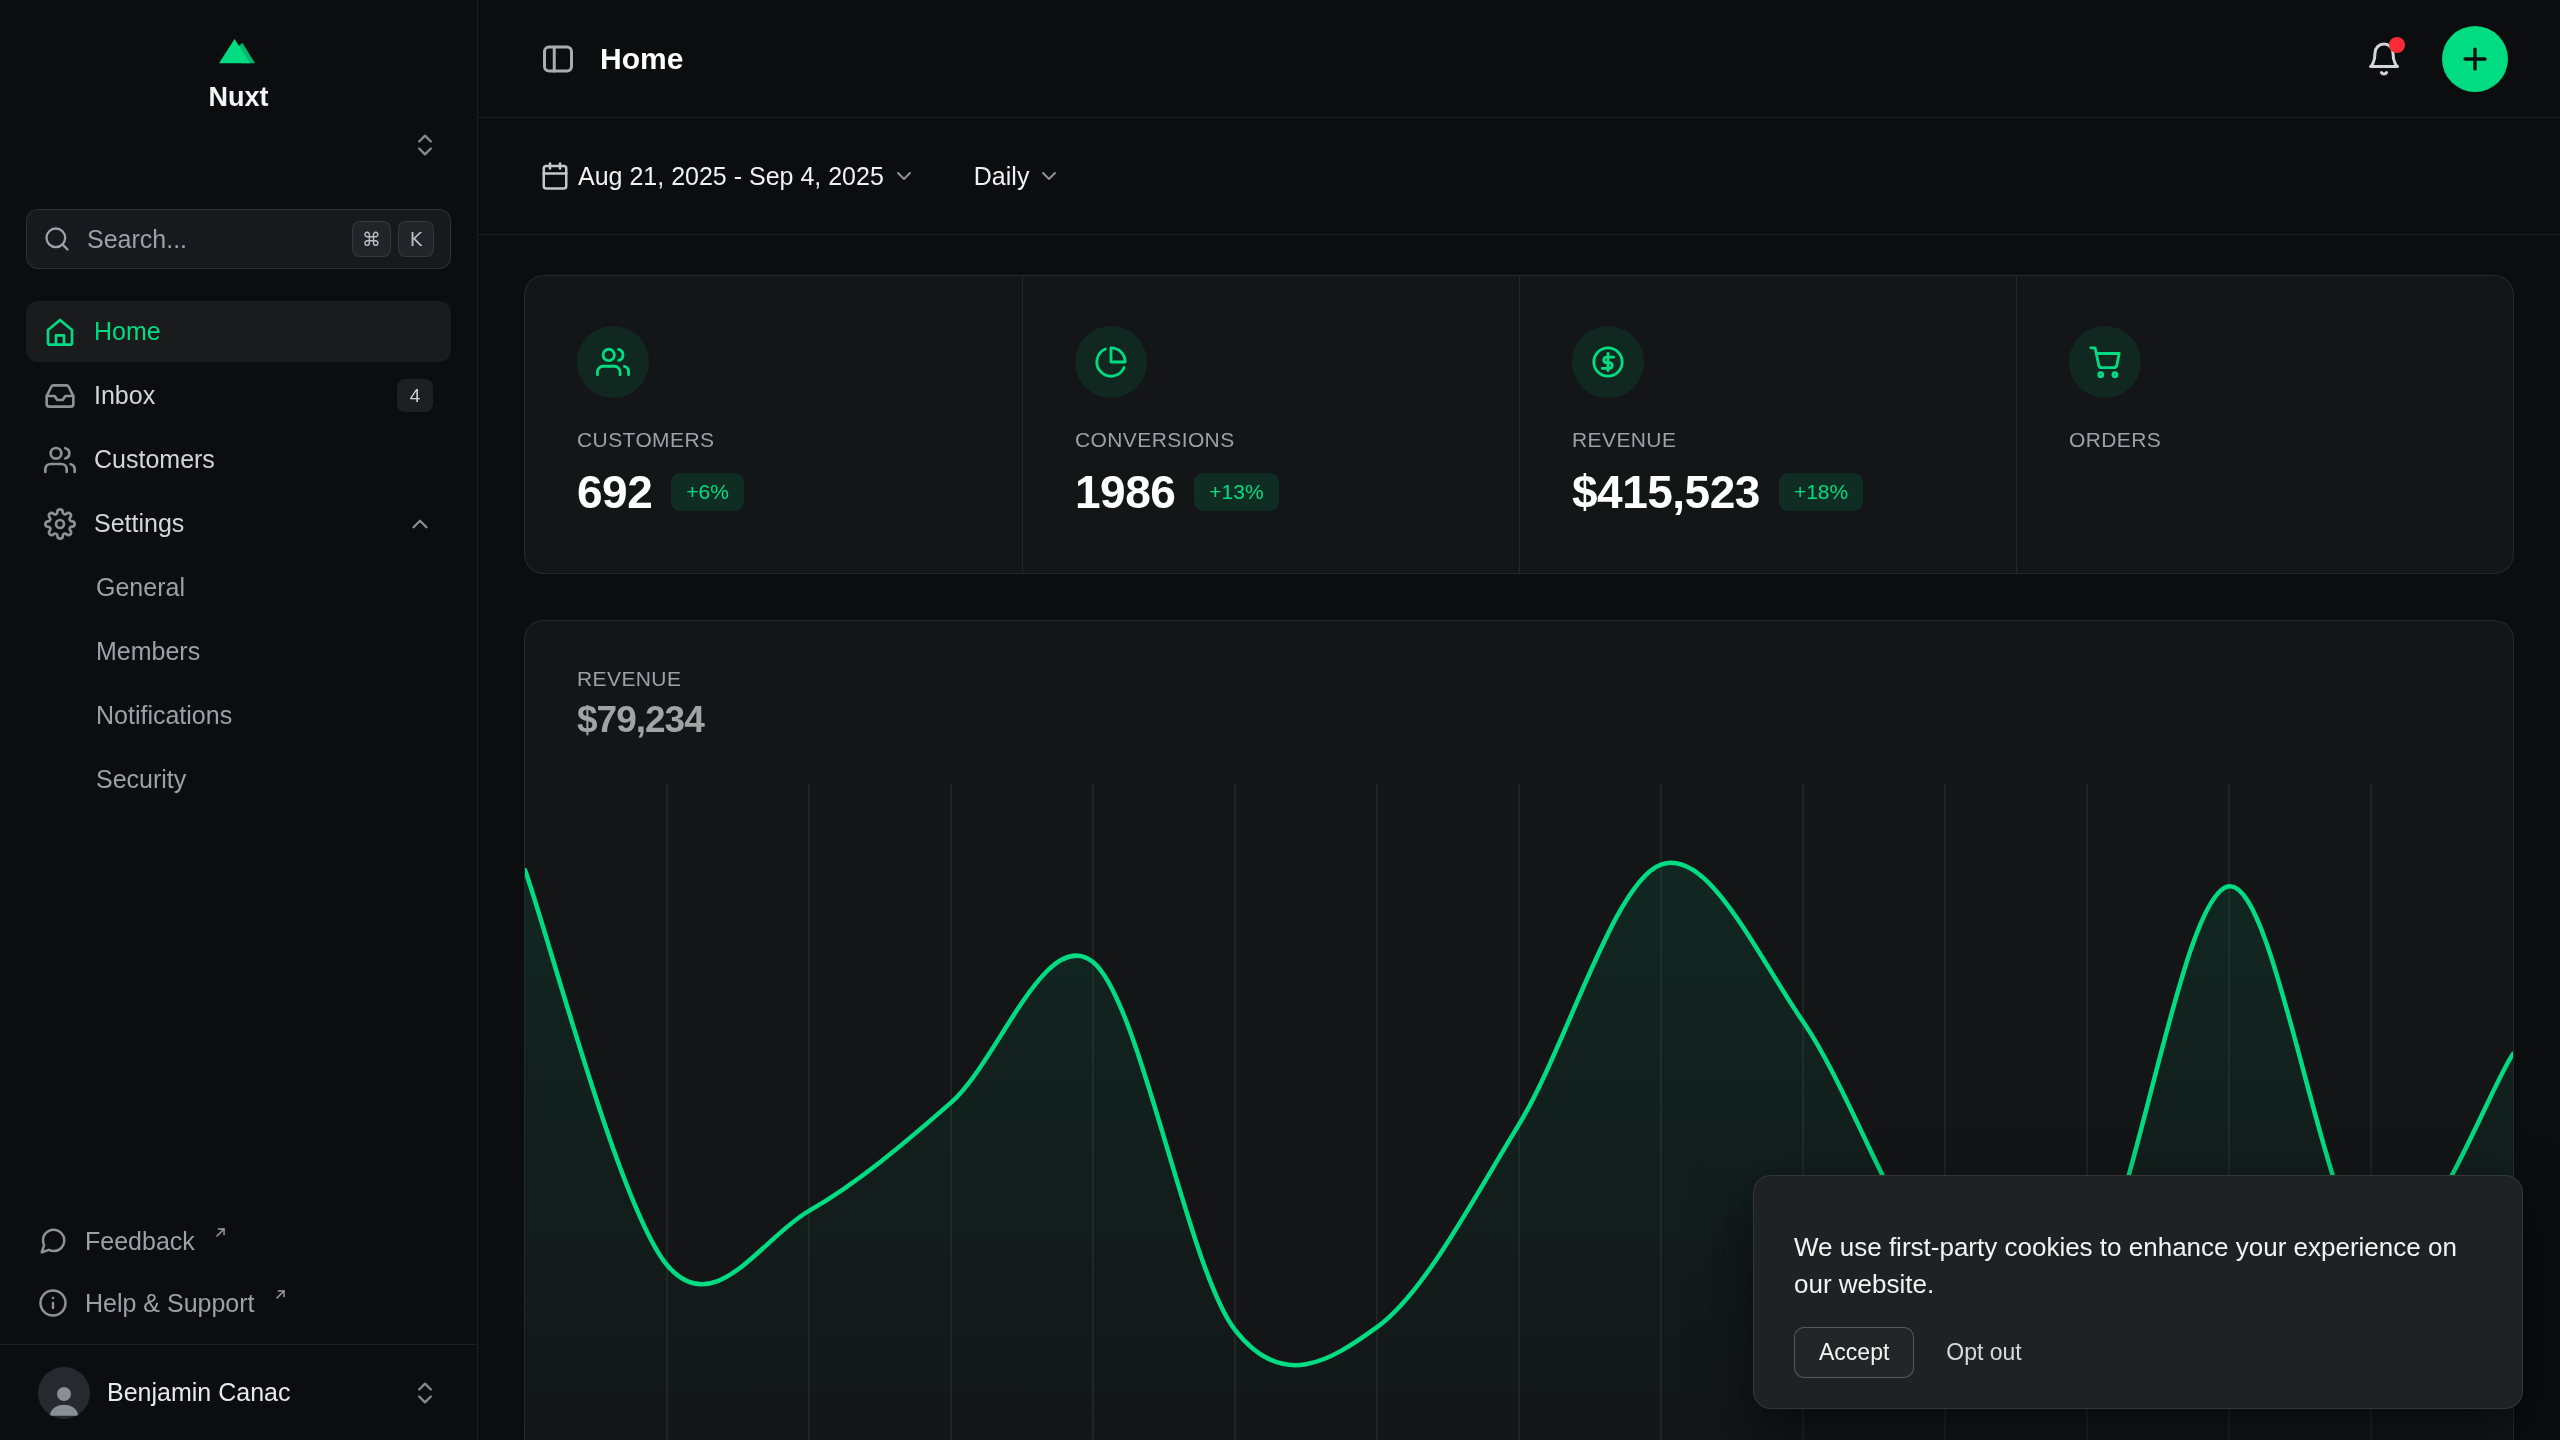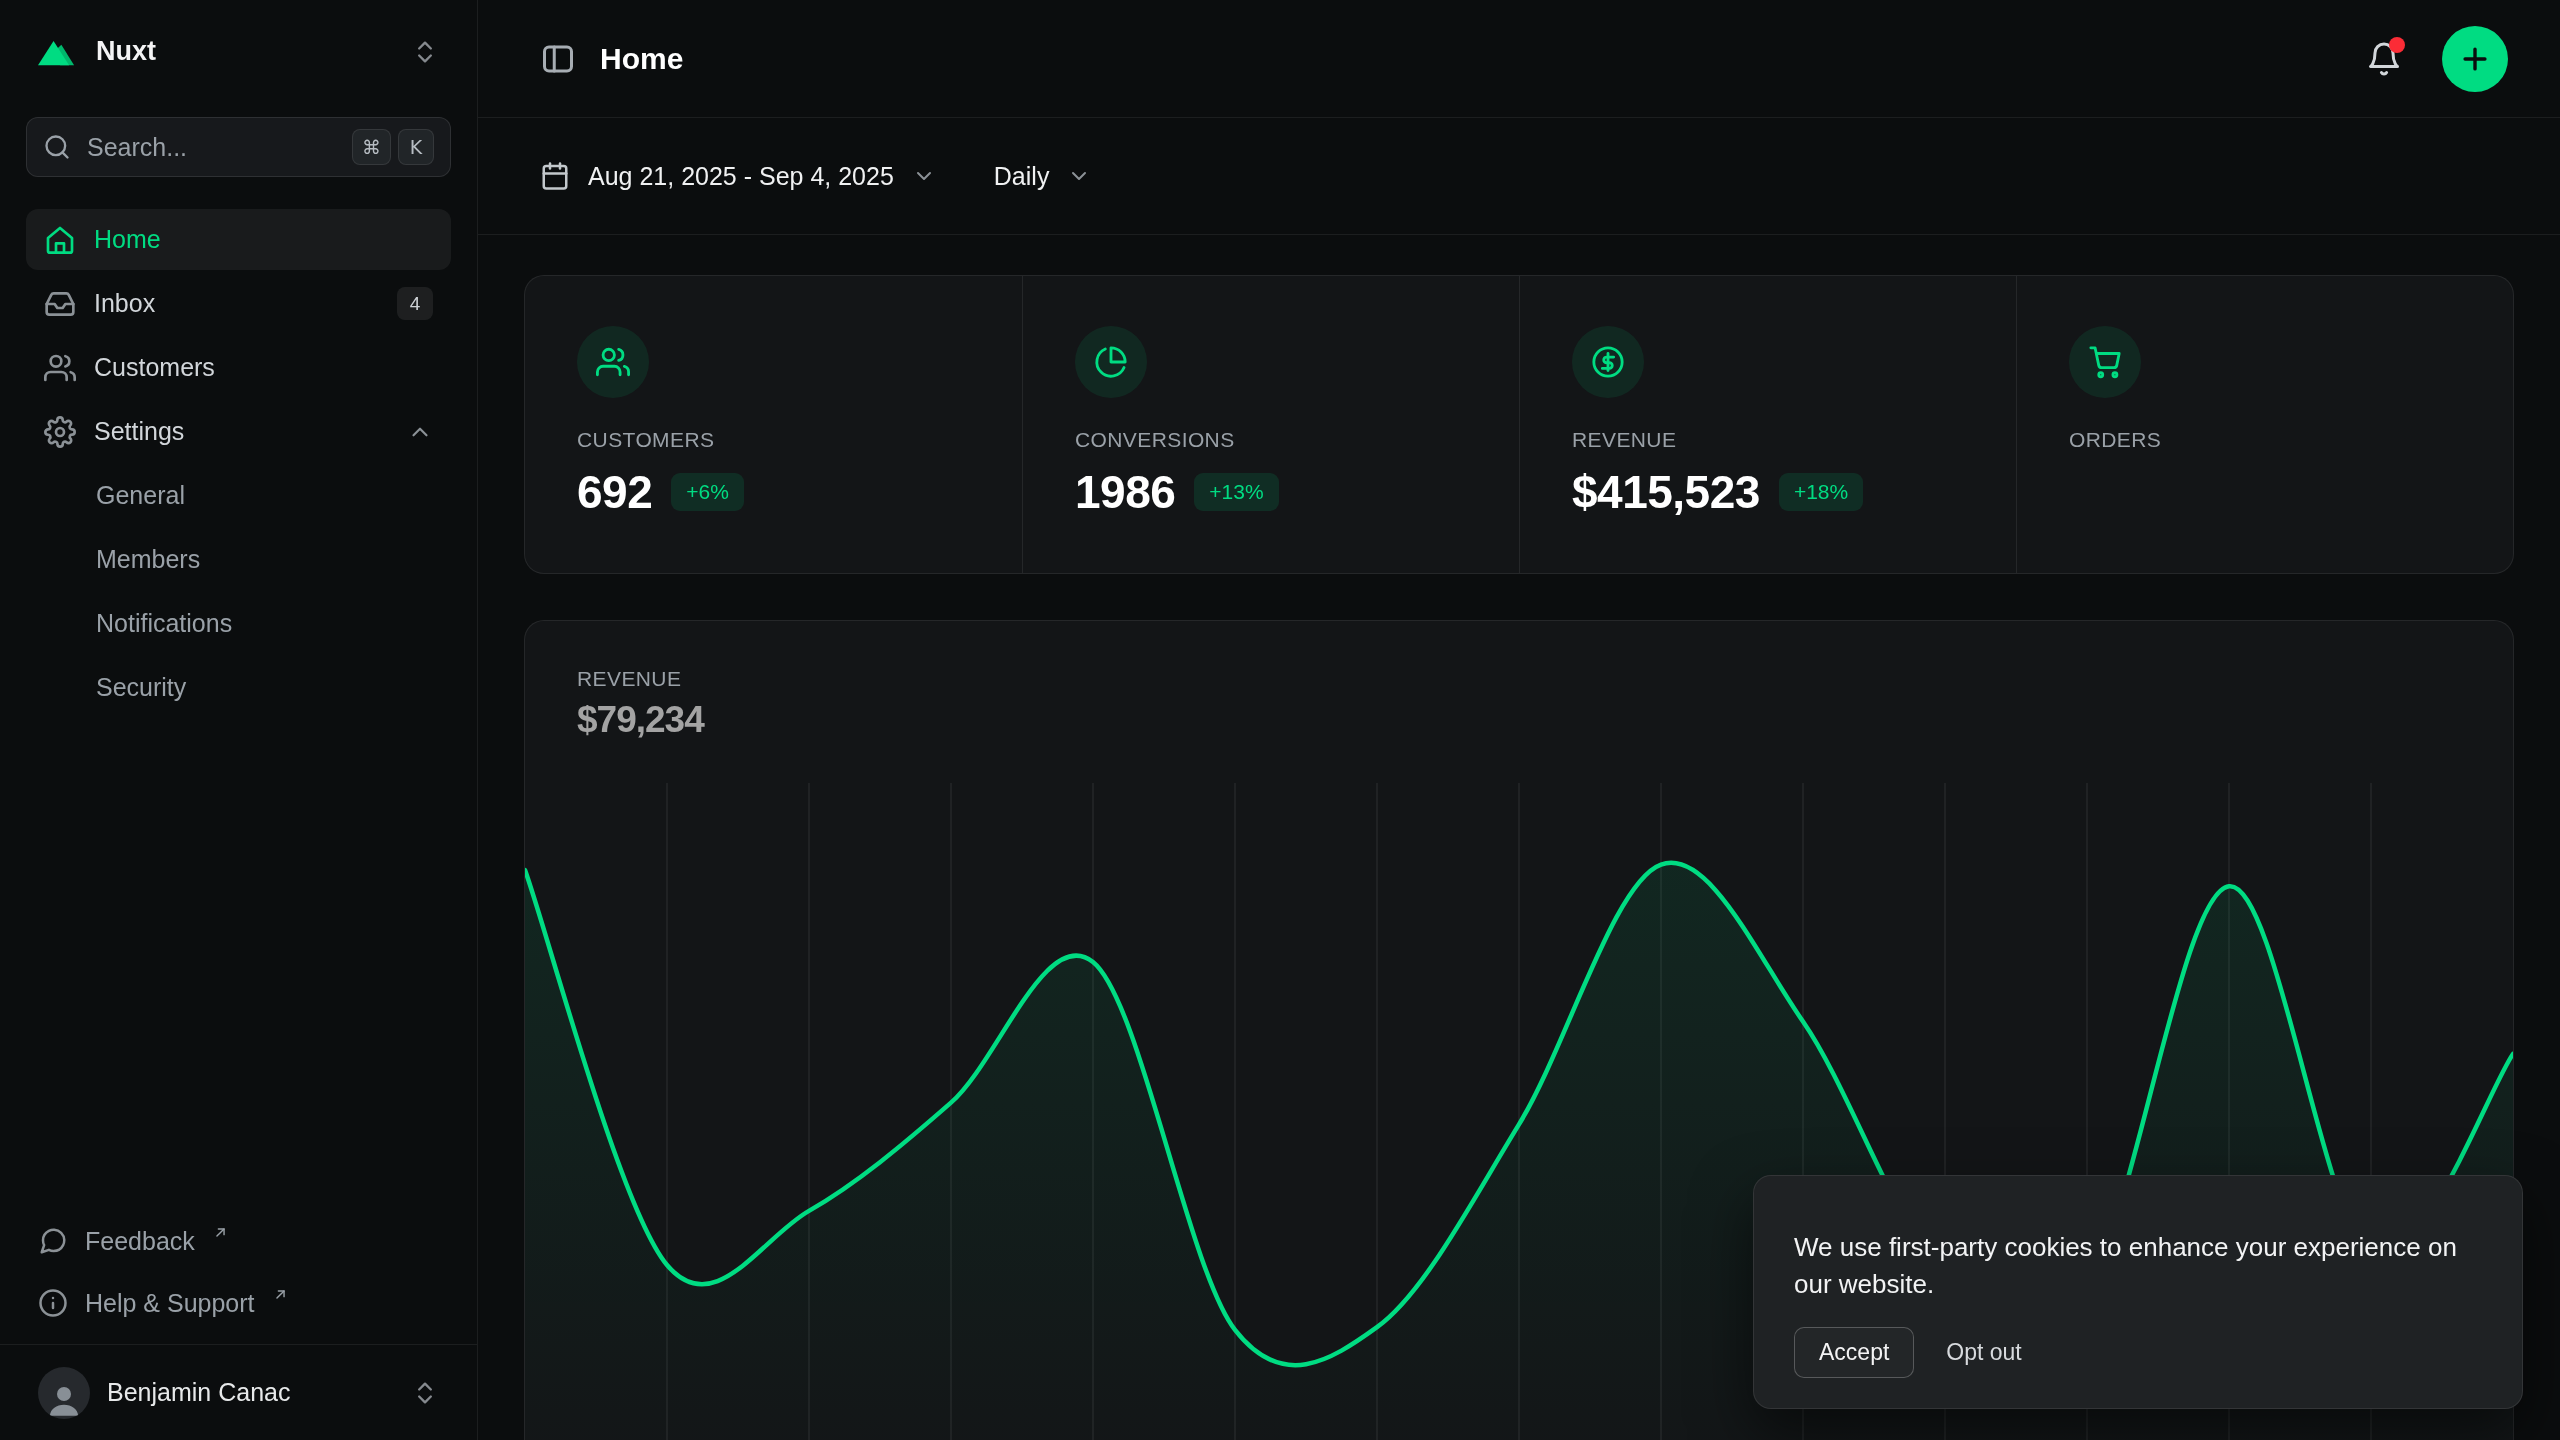--- a/index.html
+++ b/index.html
@@ -5,21 +5,21 @@
   * { margin:0; padding:0; box-sizing:border-box; }
   html,body { background:#0a0c0d; }
   body { font-family:"Liberation Sans","DejaVu Sans",sans-serif; color:#ffffff; }
   .app { position:relative; width:2560px; height:1440px; display:flex; background:#0b0d0e; overflow:hidden; }
 
   svg { display:block; }
   .stroke-icon { fill:none; stroke:currentColor; stroke-width:2; stroke-linecap:round; stroke-linejoin:round; }
 
   
   .sidebar { width:478px; flex:none; display:flex; flex-direction:column; padding:26px 26px 0; border-right:1px solid rgba(255,255,255,0.07); }
-  .brand-row { display:flex; align-items:center; gap:18px; padding:10px 12px; }
+  .brand-row { display:flex; align-items:center; gap:18px; padding:10px 12px;flex-direction:column; }
   .brand-name { font-size:27px; font-weight:700; color:#f4f4f5; }
   .brand-caret { margin-left:auto; color:#85898e; }
 
   .search-box { margin-top:40px; height:60px; border-radius:12px; background:#17191c; border:1px solid rgba(255,255,255,0.10); display:flex; align-items:center; gap:16px; padding:0 16px; color:#9aa1a8; font-size:25px; cursor:pointer; }
   .kbds { margin-left:auto; display:flex; gap:7px; }
   .kbd { min-width:36px; height:36px; padding:0 9px; display:flex; align-items:center; justify-content:center; background:#212528; border:1px solid rgba(255,255,255,0.09); border-radius:8px; font-size:19px; color:#b7bdc3; font-family:"DejaVu Sans",sans-serif; }
 
   .nav { margin-top:32px; display:flex; flex-direction:column; gap:3px; }
   .nav-item { display:flex; align-items:center; gap:18px; height:61px; padding:0 18px; border-radius:12px; font-size:25px; color:#d2d6da; cursor:pointer; }
   .nav-item .nav-icon { color:#8b9196; flex:none; display:flex; }
@@ -42,21 +42,21 @@
   .main-header { height:118px; flex:none; display:flex; align-items:center; padding:0 52px 0 62px; border-bottom:1px solid rgba(255,255,255,0.07); }
   .title-group { display:flex; align-items:center; gap:24px; }
   .panel-icon { color:#a7adb3; display:flex; cursor:pointer; }
   .page-title { font-size:30px; font-weight:700; color:#ffffff; }
   .header-actions { margin-left:auto; display:flex; align-items:center; gap:40px; }
   .bell-wrap { position:relative; color:#d2d6da; cursor:pointer; display:flex; }
   .bell-dot { position:absolute; top:-4px; right:-3px; width:16px; height:16px; border-radius:50%; background:#fb2c36; }
   .add-btn { width:66px; height:66px; border-radius:50%; background:#00dc82; color:#0b0d0e; border:none; display:flex; align-items:center; justify-content:center; cursor:pointer; }
 
   .toolbar { height:117px; flex:none; display:flex; align-items:center; gap:58px; padding:0 62px; border-bottom:1px solid rgba(255,255,255,0.07); }
-  .tool-btn { display:flex; align-items:center; gap:18px; font-size:25px; font-weight:500; color:#f0f1f2; cursor:pointer; background:none; border:none; font-family:inherit; }
+  .tool-btn { display:flex; align-items:center; gap:8px; font-size:25px; font-weight:500; color:#f0f1f2; cursor:pointer; background:none; border:none; font-family:inherit; }
   .tool-btn .cal-icon { color:#c3c8cc; display:flex; }
   .chev { color:#8b9196; display:flex; }
 
   .content { flex:1; padding:40px 46px; min-height:0; }
 
   .stats-grid { display:grid; grid-template-columns:repeat(4,1fr); background:#131517; border:1px solid rgba(255,255,255,0.08); border-radius:20px; overflow:hidden; }
   .stat-card { padding:50px 52px 54px; cursor:pointer; }
   .stat-card + .stat-card { border-left:1px solid rgba(255,255,255,0.08); }
   .stat-icon { width:72px; height:72px; border-radius:50%; background:rgba(0,220,130,0.10); color:#00dc82; display:flex; align-items:center; justify-content:center; }
   .stat-label { margin-top:30px; font-size:21px; font-weight:500; color:#9aa1a8; letter-spacing:0.4px; }

